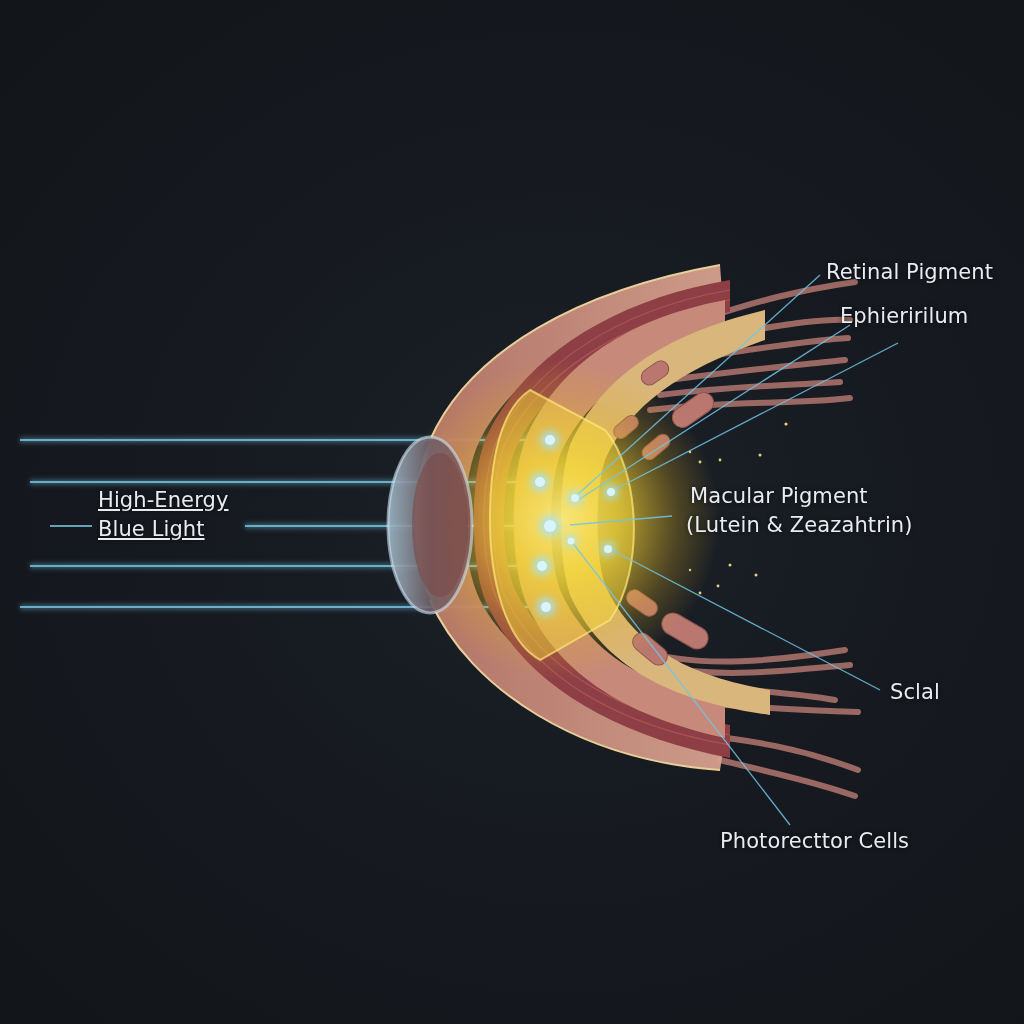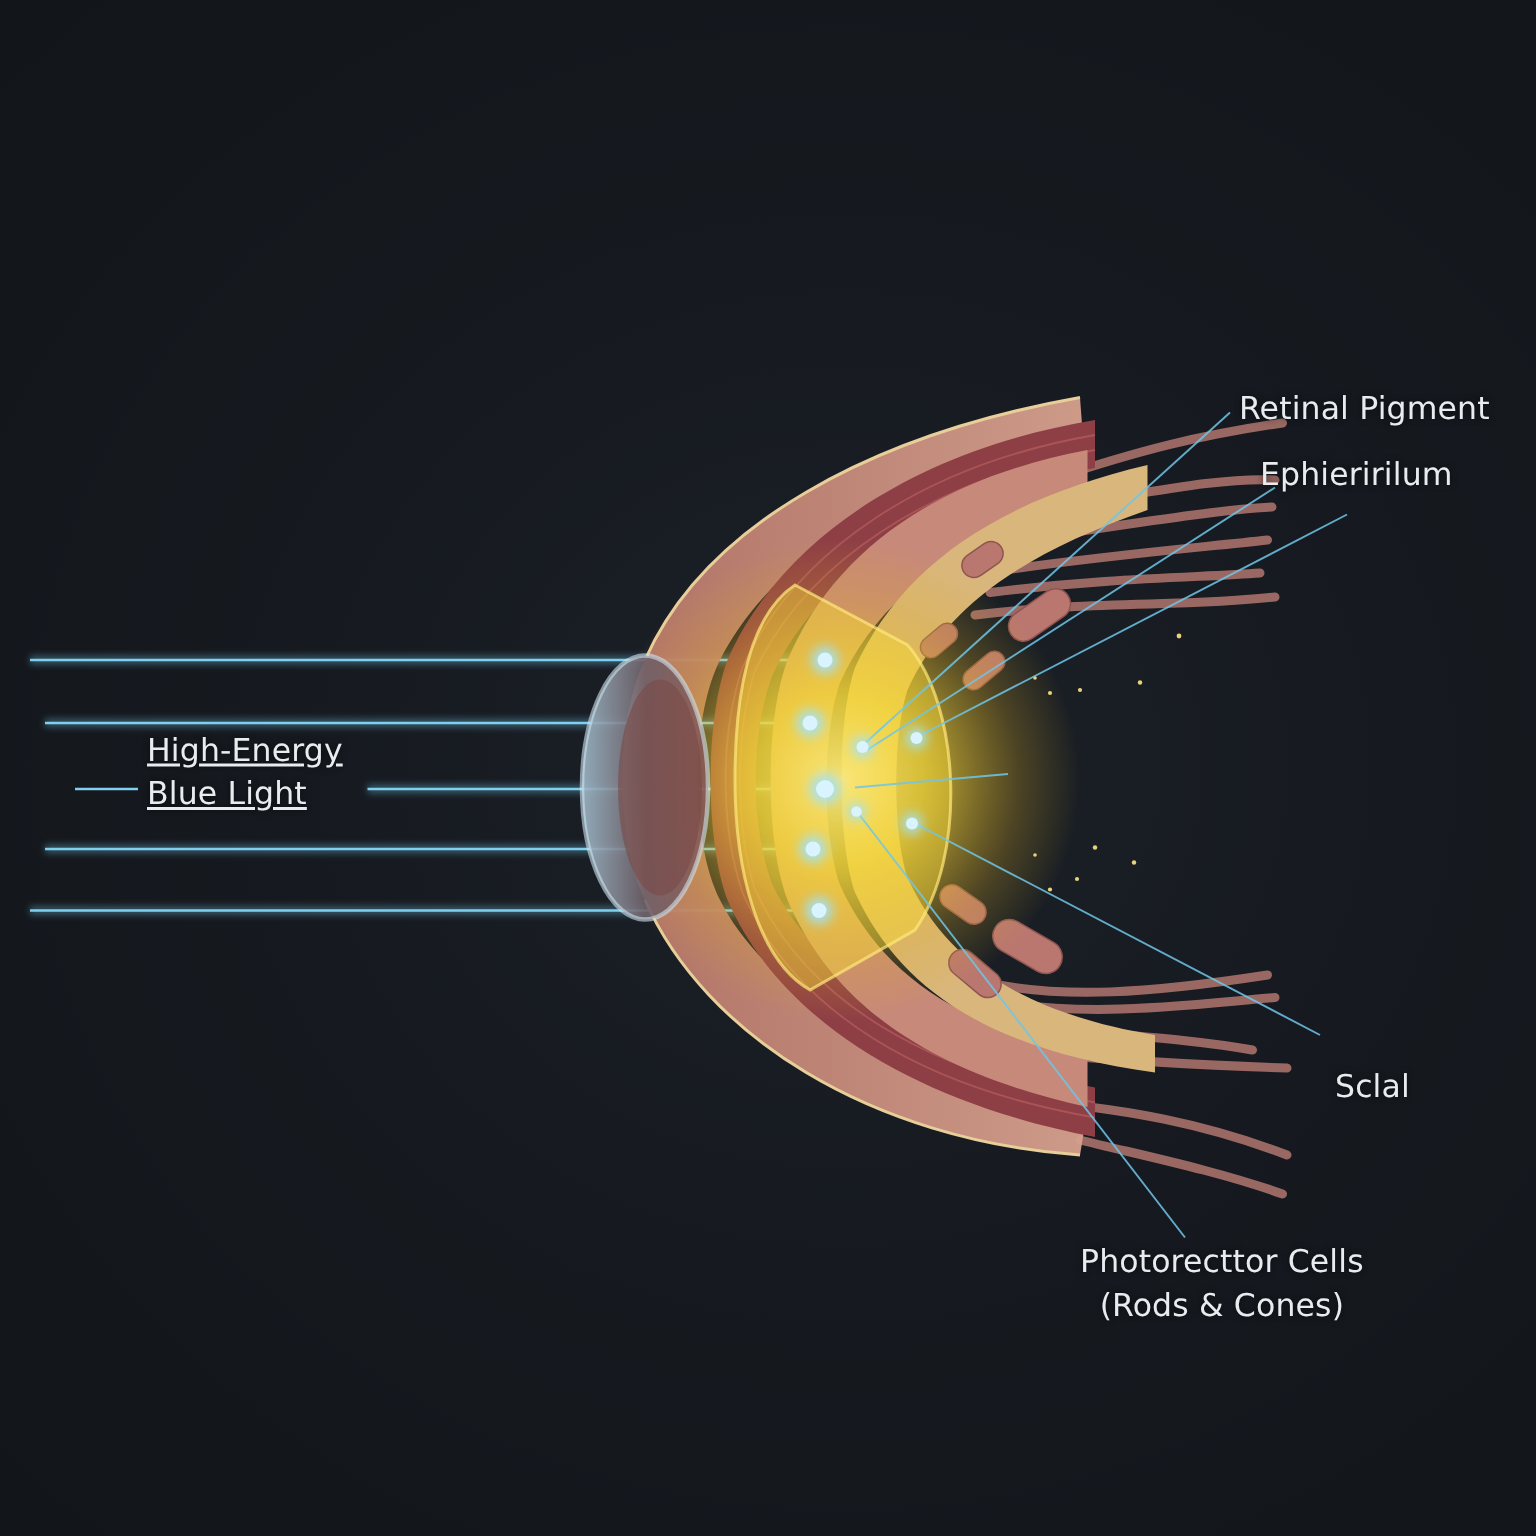--- a/index.html
+++ b/index.html
@@ -17,21 +17,21 @@
     position: absolute; color: #e9ecef; font-size: 21px; line-height: 29px;
     letter-spacing: 0.1px; white-space: nowrap;
     text-shadow: 0 0 4px rgba(0,0,0,0.6);
   }
   .label span { display: block; }
   #lbl-rpe { left: 826px; top: 258px; text-align: left; }
   #lbl-rpe span:nth-child(2) { padding-left: 14px; margin-top: 15px; }
   #lbl-macular { left: 686px; top: 482px; }
   #lbl-macular span:nth-child(1) { padding-left: 4px; }
   #lbl-blue { left: 98px; top: 486px; text-decoration: underline; }
-  #lbl-sclera { left: 890px; top: 710px; text-align: center; }
+  #lbl-sclera { left: 890px; top: 678px; text-align: center; }
   #lbl-photo { left: 720px; top: 827px; text-align: center; }
 </style>
 </head>
 <body>
 
 <div class="stage">
 
   <svg class="art" width="1024" height="1024" viewBox="0 0 1024 1024">
     <defs>
       <radialGradient id="glow" cx="560" cy="520" r="160" gradientUnits="userSpaceOnUse">
@@ -167,28 +167,31 @@
       <circle cx="700" cy="593" r="1.4"></circle>
         <circle cx="690" cy="570" r="1.2"></circle>
     </g>
   </svg>
 
   <div class="label" id="lbl-rpe">
     <span>Retinal Pigment</span>
     <span>Ephieririlum</span>
   </div>
 
+  <div class="label" id="lbl-macular">
+    <span>Macular Pigment</span>
+    <span>(Lutein &amp; Zeazahtrin)</span>
+  </div>
 
   <div class="label" id="lbl-blue">
     <span>High-Energy</span>
     <span>Blue Light</span>
   </div>
 
   <div class="label" id="lbl-sclera">
     <span>Sclal</span>
   </div>
 
   <div class="label" id="lbl-photo">
     <span>Photorecttor Cells</span>
-    <span>(Rods &amp; Cones)</span>
   </div>
 
 </div>
 
 </body></html>

